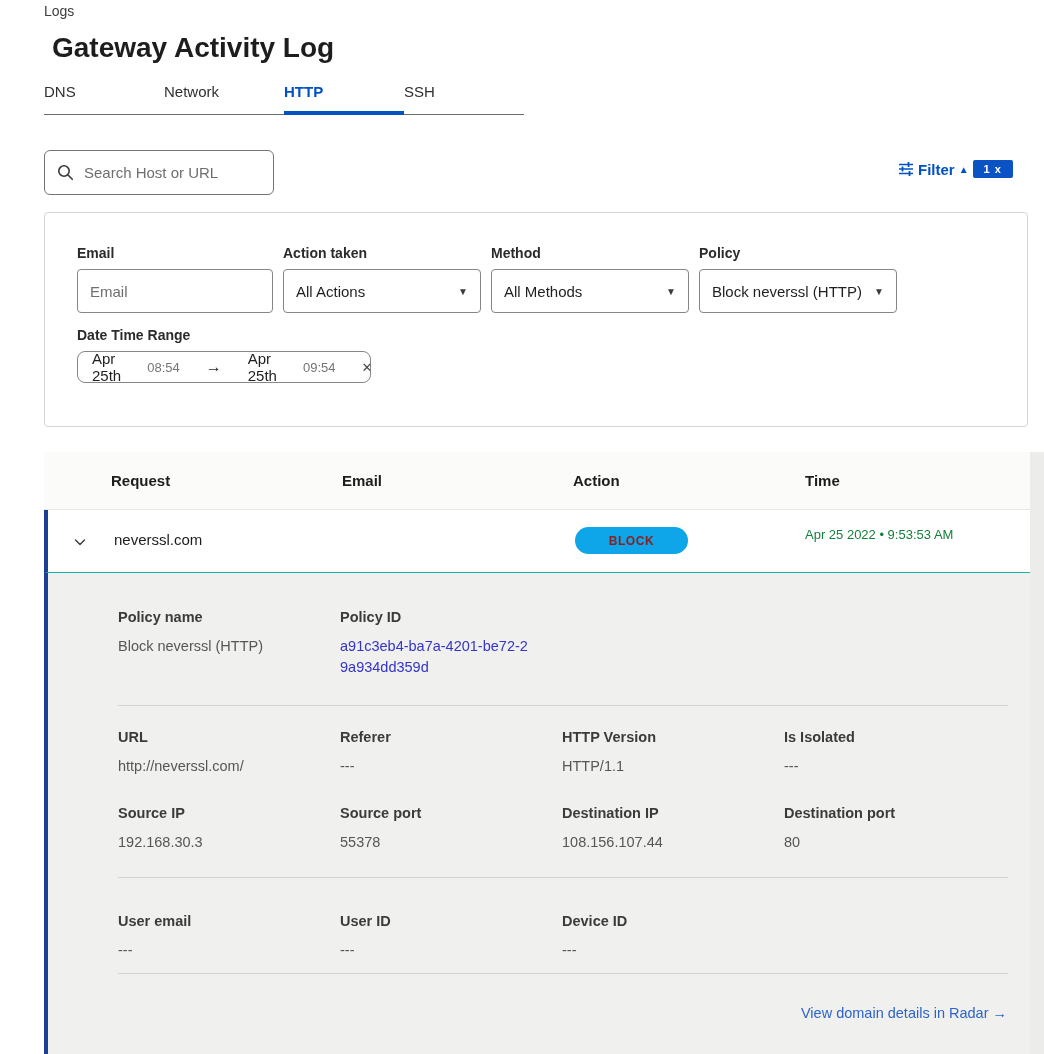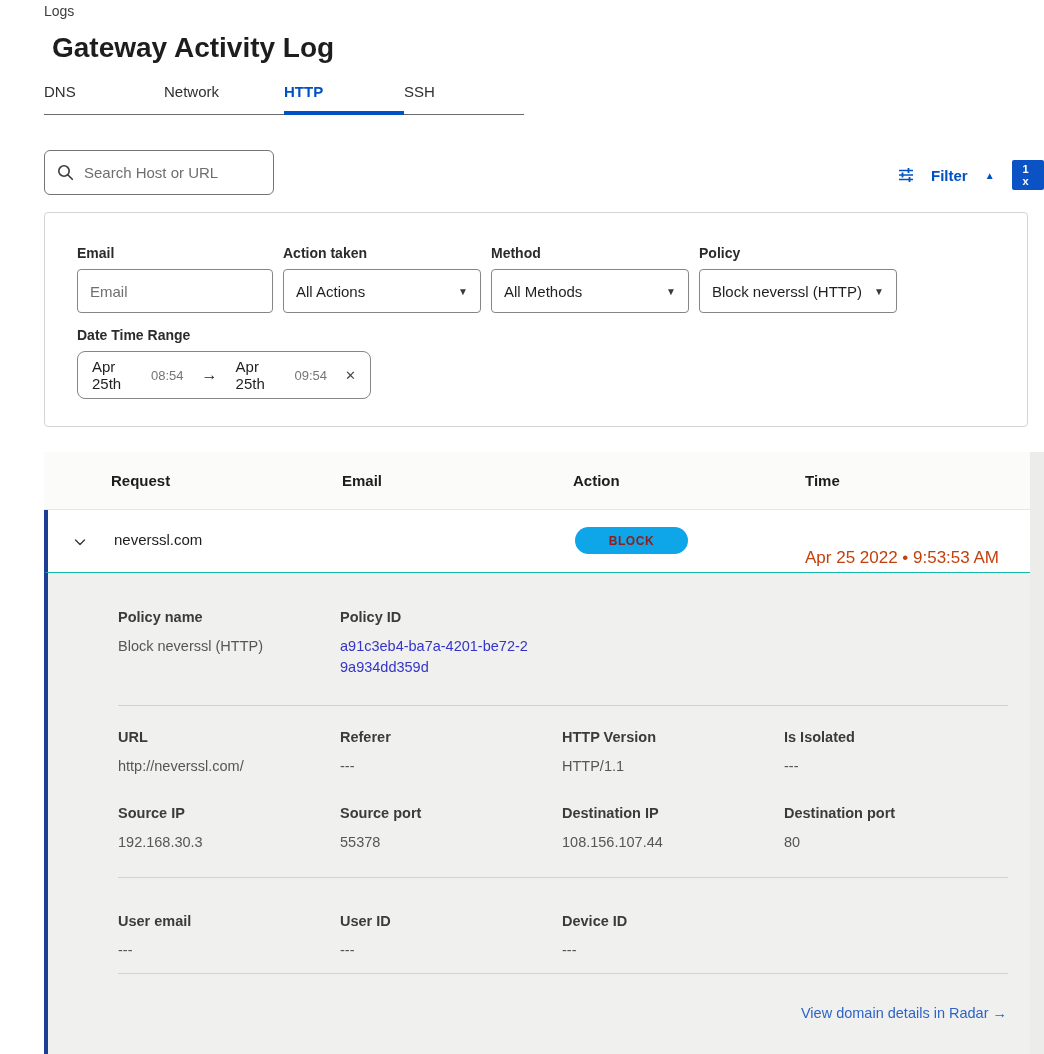--- a/index.html
+++ b/index.html
@@ -14,53 +14,53 @@
   
   .tabs{left:44px;top:76px;width:480px;height:32px;display:flex;}
   .tab{width:120px;text-align:left;font-size:15px;color:#2f2f2f;line-height:32px;cursor:pointer;}
   .tab.active{color:#0051c3;font-weight:700;}
   .tabs-underline{left:44px;top:114px;width:480px;height:1px;background:#6b6b6b;}
   .tab-active-bar{left:284px;top:111px;width:120px;height:4px;background:#0051c3;}
   
   .searchbox{left:44px;top:150px;width:230px;height:45px;border:1px solid #747474;border-radius:6px;
     display:flex;align-items:center;box-sizing:border-box;padding:0 12px;background:#fff;}
   .searchbox .ph{color:#6e6e6e;font-size:15px;margin-left:10px;}
-  .filterctl{top:160px;left:898px;display:flex;align-items:center;gap:17px;}
+  .filterctl{top:160px;left:898px;display:flex;align-items:center;gap:4px;}
   .filterctl .flabel{color:#0051c3;font-size:15px;font-weight:700;}
   .filterctl .tri{color:#0051c3;font-size:10px;}
   .fbadge{background:#0b53c4;color:#fff;font-size:11px;font-weight:700;border-radius:2px;
     padding:3px 11px;letter-spacing:1px;}
   
   .fpanel{left:44px;top:212px;width:984px;height:215px;border:1px solid #d5d5d3;border-radius:4px;background:#fff;box-sizing:border-box;}
   .flab{position:absolute;font-size:14px;font-weight:700;color:#2b2b2b;top:32px;}
   .ffield{position:absolute;top:56px;height:44px;border:1px solid #868686;border-radius:4px;
     box-sizing:border-box;display:flex;align-items:center;padding:0 12px;font-size:15px;color:#1f1f1f;background:#fff;}
   .ffield .ph{color:#6f6f6f;}
   .ffield .caret{margin-left:auto;font-size:10px;color:#3a3a3a;}
   .c0{left:32px;}  .c1{left:238px;} .c2{left:446px;} .c3{left:654px;}
   .w0{width:196px;} .w1{width:198px;}
   .dtlab{position:absolute;left:32px;top:114px;font-size:14px;font-weight:700;color:#2b2b2b;}
-  .dtfield{position:absolute;left:32px;top:138px;width:294px;height:48px;border:1px solid #868686;border-radius:8px;
-    box-sizing:border-box;display:flex;align-items:center;padding:0 14px;gap:18px;background:#fff;}
+  .dtfield{position:absolute;left:32px;top:138px;width:294px;height:32px;border:1px solid #868686;border-radius:8px;
+    box-sizing:border-box;display:flex;align-items:center;padding:0 14px;gap:26px;background:#fff;}
   .dtdate{font-size:15px;color:#1f1f1f;}
   .dttime{font-size:13px;color:#757575;}
   .dtarrow{font-size:16px;color:#1f1f1f;}
   .dtclear{margin-left:auto;font-size:13px;color:#4a4a4a;cursor:pointer;}
   
   .thead{left:44px;top:452px;width:986px;height:58px;background:#fbfbfa;border-bottom:1px solid #e7e7e5;box-sizing:border-box;}
   .th{position:absolute;top:20px;font-size:15px;font-weight:700;color:#1d1d1d;}
   .th0{left:67px;} .th1{left:298px;} .th2{left:529px;} .th3{left:761px;}
   .trow{left:44px;top:510px;width:986px;height:63px;background:#fff;border-left:4px solid #1c3f94;
     border-bottom:1px solid #14b8a6;box-sizing:border-box;cursor:pointer;}
   .chev{position:absolute;left:24px;top:24px;}
   .reqtext{position:absolute;left:66px;top:21px;font-size:15px;color:#1d1d1d;}
   .blockbadge{position:absolute;left:527px;top:17px;width:113px;height:27px;border-radius:14px;
     background:#0ea5e9;color:#8f1d1d;font-size:12px;font-weight:700;letter-spacing:0.6px;
     display:flex;align-items:center;justify-content:center;}
-  .timetext{position:absolute;left:757px;top:38px;font-size:17px;color:#c2410c;}
+  .timetext{position:absolute;left:757px;top:17px;font-size:13px;color:#15803d;}
   
   .expanded{left:44px;top:573px;width:986px;height:481px;background:#f0f0ee;border-left:4px solid #1c3f94;box-sizing:border-box;}
   .dcell{position:absolute;width:205px;}
   .dl0{left:70px;} .dl1{left:292px;} .dl2{left:514px;} .dl3{left:736px;}
   .g1{top:36px;} .g2{top:156px;} .g3{top:232px;} .g4{top:340px;}
   .dlabel{font-size:14.5px;font-weight:700;color:#3b3b3b;}
   .dvalue{font-size:14.5px;color:#565656;margin-top:11px;line-height:21px;}
   .dvalue.link{color:#3434c8;word-break:break-all;width:192px;cursor:pointer;}
   .divider{position:absolute;left:70px;width:890px;height:1px;background:#d2d2d0;}
   .dv1{top:132px;} .dv2{top:304px;} .dv3{top:400px;}

